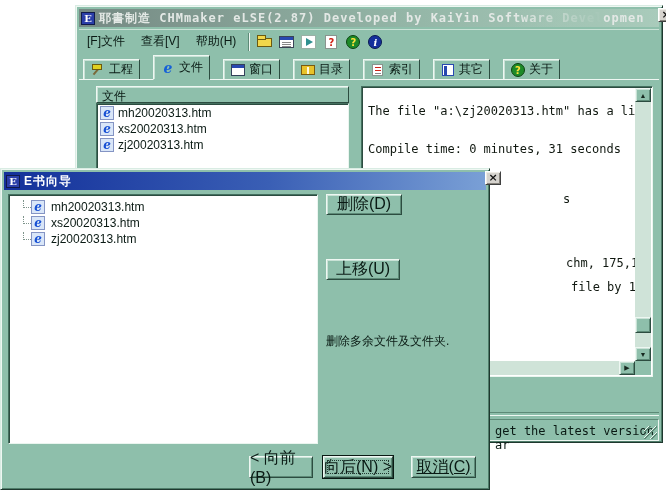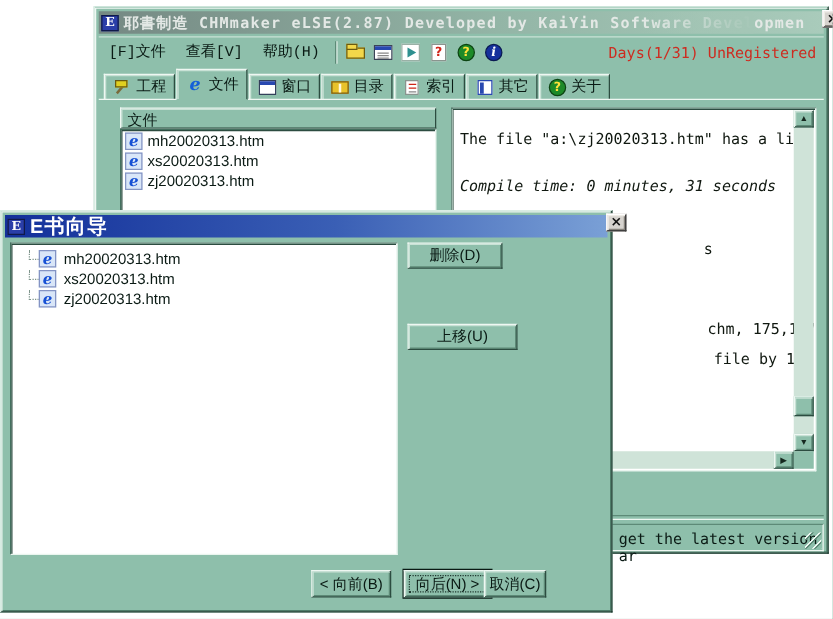--- a/index.html
+++ b/index.html
@@ -6,21 +6,21 @@
   html,body { width:666px; height:495px; }
   body { background:#ffffff; font-family:"Liberation Sans", sans-serif; font-size:12px; color:#0a1a14; overflow:hidden; }
   #screen { position:relative; width:666px; height:495px; background:#ffffff; }
   .winframe { background:#8ebfab; border:1px solid; border-color:#d9ece3 #1e382e #1e382e #d9ece3;
             box-shadow: inset 1px 1px 0 #eef7f2, inset -1px -1px 0 #4f7d6a; }
   .sunkenwhite { background:#ffffff; border:1px solid; border-color:#44705f #eaf5ef #eaf5ef #44705f;
             box-shadow: inset 1px 1px 0 #2c4c40; }
   .sunkenbar { border:1px solid; border-color:#5d8a77 #eef7f2 #eef7f2 #5d8a77; }
   .btn { position:absolute; background:#8ebfab; border:1px solid; border-color:#eef7f2 #2c4c40 #2c4c40 #eef7f2;
          box-shadow: inset 1px 1px 0 #c9e2d6, inset -1px -1px 0 #5d8a77;
-         display:flex; align-items:center; justify-content:center; font-size:12px; color:#0a1a14; cursor:default; }
+         display:flex; align-items:center; justify-content:center; font-size:16px; color:#0a1a14; cursor:default; }
   .defaultbtn { box-shadow: 0 0 0 1px #0a1a14, inset 1px 1px 0 #c9e2d6, inset -1px -1px 0 #5d8a77; }
   .defaultbtn::after { content:""; position:absolute; left:3px; top:3px; right:3px; bottom:3px; border:1px dotted #203830; }
 
   
   .wbtn { position:absolute; width:16px; height:14px; background:#d6d3ce; border:1px solid; border-color:#ffffff #404040 #404040 #ffffff;
           box-shadow: inset 1px 1px 0 #efece6, inset -1px -1px 0 #87837c; display:flex; align-items:center; justify-content:center; }
   .g-min { width:7px; height:2px; background:#111; margin-top:7px; }
   .g-max { width:9px; height:8px; border:1px solid #111; border-top:2px solid #111; }
   .g-close { font:bold 11px "DejaVu Sans", sans-serif; line-height:10px; color:#111; }
 
@@ -65,26 +65,26 @@
     background:linear-gradient(90deg,#758983,#93b5a6 55%,#a9cbbb);
     display:flex; align-items:center; padding-left:2px; overflow:hidden; }
   #main-title .ttext { color:#e3e8e5; font:bold 12px "DejaVu Sans Mono", monospace; margin-left:4px; white-space:nowrap; letter-spacing:1px; }
   #main-title .fade { position:absolute; right:56px; top:0; width:90px; height:18px;
     background:linear-gradient(90deg, rgba(164,198,182,0), #a4c6b6); }
   .titlebtns { position:absolute; right:2px; top:2px; display:flex; gap:2px; }
   .titlebtns .sep { width:2px; }
 
   #menubar { position:absolute; left:3px; top:23px; right:3px; height:24px; display:flex; align-items:center;
              border-top:1px solid #c9e2d6; }
-  .menuitem { padding:12px 8px;font-family:Liberation Mono, monospace; }
+  .menuitem { padding:12px 8px; }
   .toolsep { width:2px; height:18px; border-left:1px solid #5d8a77; border-right:1px solid #eef7f2; margin:0 4px; }
   .toolbtn { width:22px; height:20px; display:flex; align-items:center; justify-content:center; position:relative; }
   #regtext { position:absolute; right:6px; top:5px; color:#cd2c20; font:12px "DejaVu Sans Mono", monospace; }
 
-  #tabrow { position:absolute; left:3px; top:48px; right:3px; height:26px; display:flex; align-items:flex-end; padding-left:4px; }
+  #tabrow { position:absolute; left:3px; top:48px; right:3px; height:26px; display:flex; align-items:flex-end; padding-left:4px;gap:12px; }
   .tab { height:21px; display:flex; align-items:center; gap:3px; padding:0 6px; margin-right:1px;
          background:#8ebfab; border:1px solid; border-color:#eef7f2 #2c4c40 transparent #eef7f2;
          box-shadow: inset 1px 1px 0 #c9e2d6; position:relative; }
   .tab.active { height:25px; z-index:2; box-shadow: inset 1px 1px 0 #c9e2d6, 0 1px 0 #8ebfab; }
   #tabline { position:absolute; left:3px; top:73px; right:3px; height:1px; background:#eef7f2; }
 
   
   #file-panel { position:absolute; left:20px; top:80px; width:253px; height:330px; }
   #file-header { position:absolute; left:0; top:0; right:0; height:17px; padding:1px 5px; font-size:12px;
     background:#8ebfab; border:1px solid; border-color:#eef7f2 #2c4c40 #2c4c40 #eef7f2; box-shadow: inset 1px 1px 0 #c9e2d6; }
@@ -108,21 +108,21 @@
   #status-bar { position:absolute; left:5px; top:413px; width:578px; height:22px; background:#8ebfab; }
   #status-text { position:absolute; left:413px; top:4px; font:12px "DejaVu Sans Mono", monospace; }
   #grip { position:absolute; right:1px; bottom:1px; width:13px; height:13px;
           background:repeating-linear-gradient(135deg, transparent 0 3px, #eef7f2 3px 4px, #5d8a77 4px 5px); }
 
   
   #dialog { position:absolute; left:0px; top:168px; width:490px; height:322px; z-index:10; }
   #dlg-title { position:absolute; left:3px; top:3px; right:3px; height:18px;
     background:linear-gradient(90deg,#13309a,#3a5fb5 55%,#7aa0d6);
     display:flex; align-items:center; padding-left:2px; }
-  #dlg-title .ttext { color:#ffffff; font-weight:bold; font-size:16px; margin-left:4px; letter-spacing:1px; }
+  #dlg-title .ttext { color:#ffffff; font-weight:bold; font-size:12px; margin-left:4px; letter-spacing:1px; }
   #dlg-list { position:absolute; left:7px; top:25px; width:310px; height:250px; }
   .tree { position:absolute; left:1px; top:1px; right:1px; bottom:1px; overflow:hidden; padding-top:3px; }
   .titem { display:flex; align-items:center; height:16px; position:relative; }
   .tline { width:8px; height:8px; border-left:1px dotted #7e948b; border-bottom:1px dotted #7e948b; margin-left:13px; margin-bottom:7px; }
   .titem .label { margin-left:6px; font:12px "Liberation Sans", sans-serif; }
   .dlg-side-label { position:absolute; font-size:12px; color:#0a1a14; }
 
   .navbtn { height:22px; }
 </style>
 </head>
@@ -177,21 +177,20 @@
       <span class="toolbtn">
           <span class="icon16">
             <span class="i-qball">?</span>
           </span>
         </span>
       <span class="toolbtn">
           <span class="icon16">
             <span class="i-iball">i</span>
           </span>
         </span>
-      <span id="regtext">Days(1/31) UnRegistered</span>
     </div>
 
     <div id="tabrow">
       <div class="tab">
         <span class="ticon">
             <span class="t-proj" style="position:absolute;left:0;top:0;width:16px;height:14px;"></span>
           </span>
         <span>工程</span>
       </div>
       <div class="tab active">
@@ -247,21 +246,21 @@
             <span class="eicon">e</span>
             <span>zj20020313.htm</span>
           </div>
         </div>
       </div>
     </div>
 
     <div id="log-panel" class="sunkenwhite">
       <div id="log-client">
         <span class="logline" style="left:5px;top:16px;">The file "a:\zj20020313.htm" has a link to a</span>
-        <span class="logline" style="left:5px;top:54px;font-style:italic;">Compile time: 0 minutes, 31 seconds</span>
+        <span class="logline" style="left:5px;top:54px;">Compile time: 0 minutes, 31 seconds</span>
         <span class="logline" style="left:200px;top:104px;">s</span>
         <span class="logline" style="left:203px;top:168px;">chm, 175,137 bytes</span>
         <span class="logline" style="left:208px;top:192px;">file by 166,749 bytes.</span>
       </div>
       <div class="vscroll">
         <div class="scrollbtn" style="left:0;top:0;width:16px;height:14px;">▲</div>
         <div class="scrollbtn" style="left:0;bottom:28px;width:16px;height:16px;"></div>
         <div class="scrollbtn" style="left:0;bottom:0;width:16px;height:14px;">▼</div>
       </div>
       <div class="hscroll">
@@ -310,21 +309,22 @@
         </div>
         <div class="titem">
           <span class="tline"></span>
           <span class="eicon">e</span>
           <span class="label">zj20020313.htm</span>
         </div>
       </div>
     </div>
 
     <div class="btn" style="left:325px;top:25px;width:76px;height:21px;">删除(D)</div>
-    <div class="btn" style="left:325px;top:90px;width:88px;height:21px;">上移(U)</div>
-
+    <div class="btn" style="left:325px;top:90px;width:74px;height:21px;">上移(U)</div>
+
+    <span class="dlg-side-label" style="left:325px;top:164px;">删除多余文件及文件夹.</span>
 
     <div class="btn navbtn" style="left:248px;top:287px;width:64px;">&lt; 向前(B)</div>
     <div class="btn navbtn defaultbtn" style="left:322px;top:287px;width:70px;">向后(N) &gt;</div>
-    <div class="btn navbtn" style="left:386px;top:287px;width:50px;">取消(C)</div>
+    <div class="btn navbtn" style="left:410px;top:287px;width:65px;text-decoration:underline;">取消(C)</div>
   </div>
 
 </div>
 
 </body></html>

